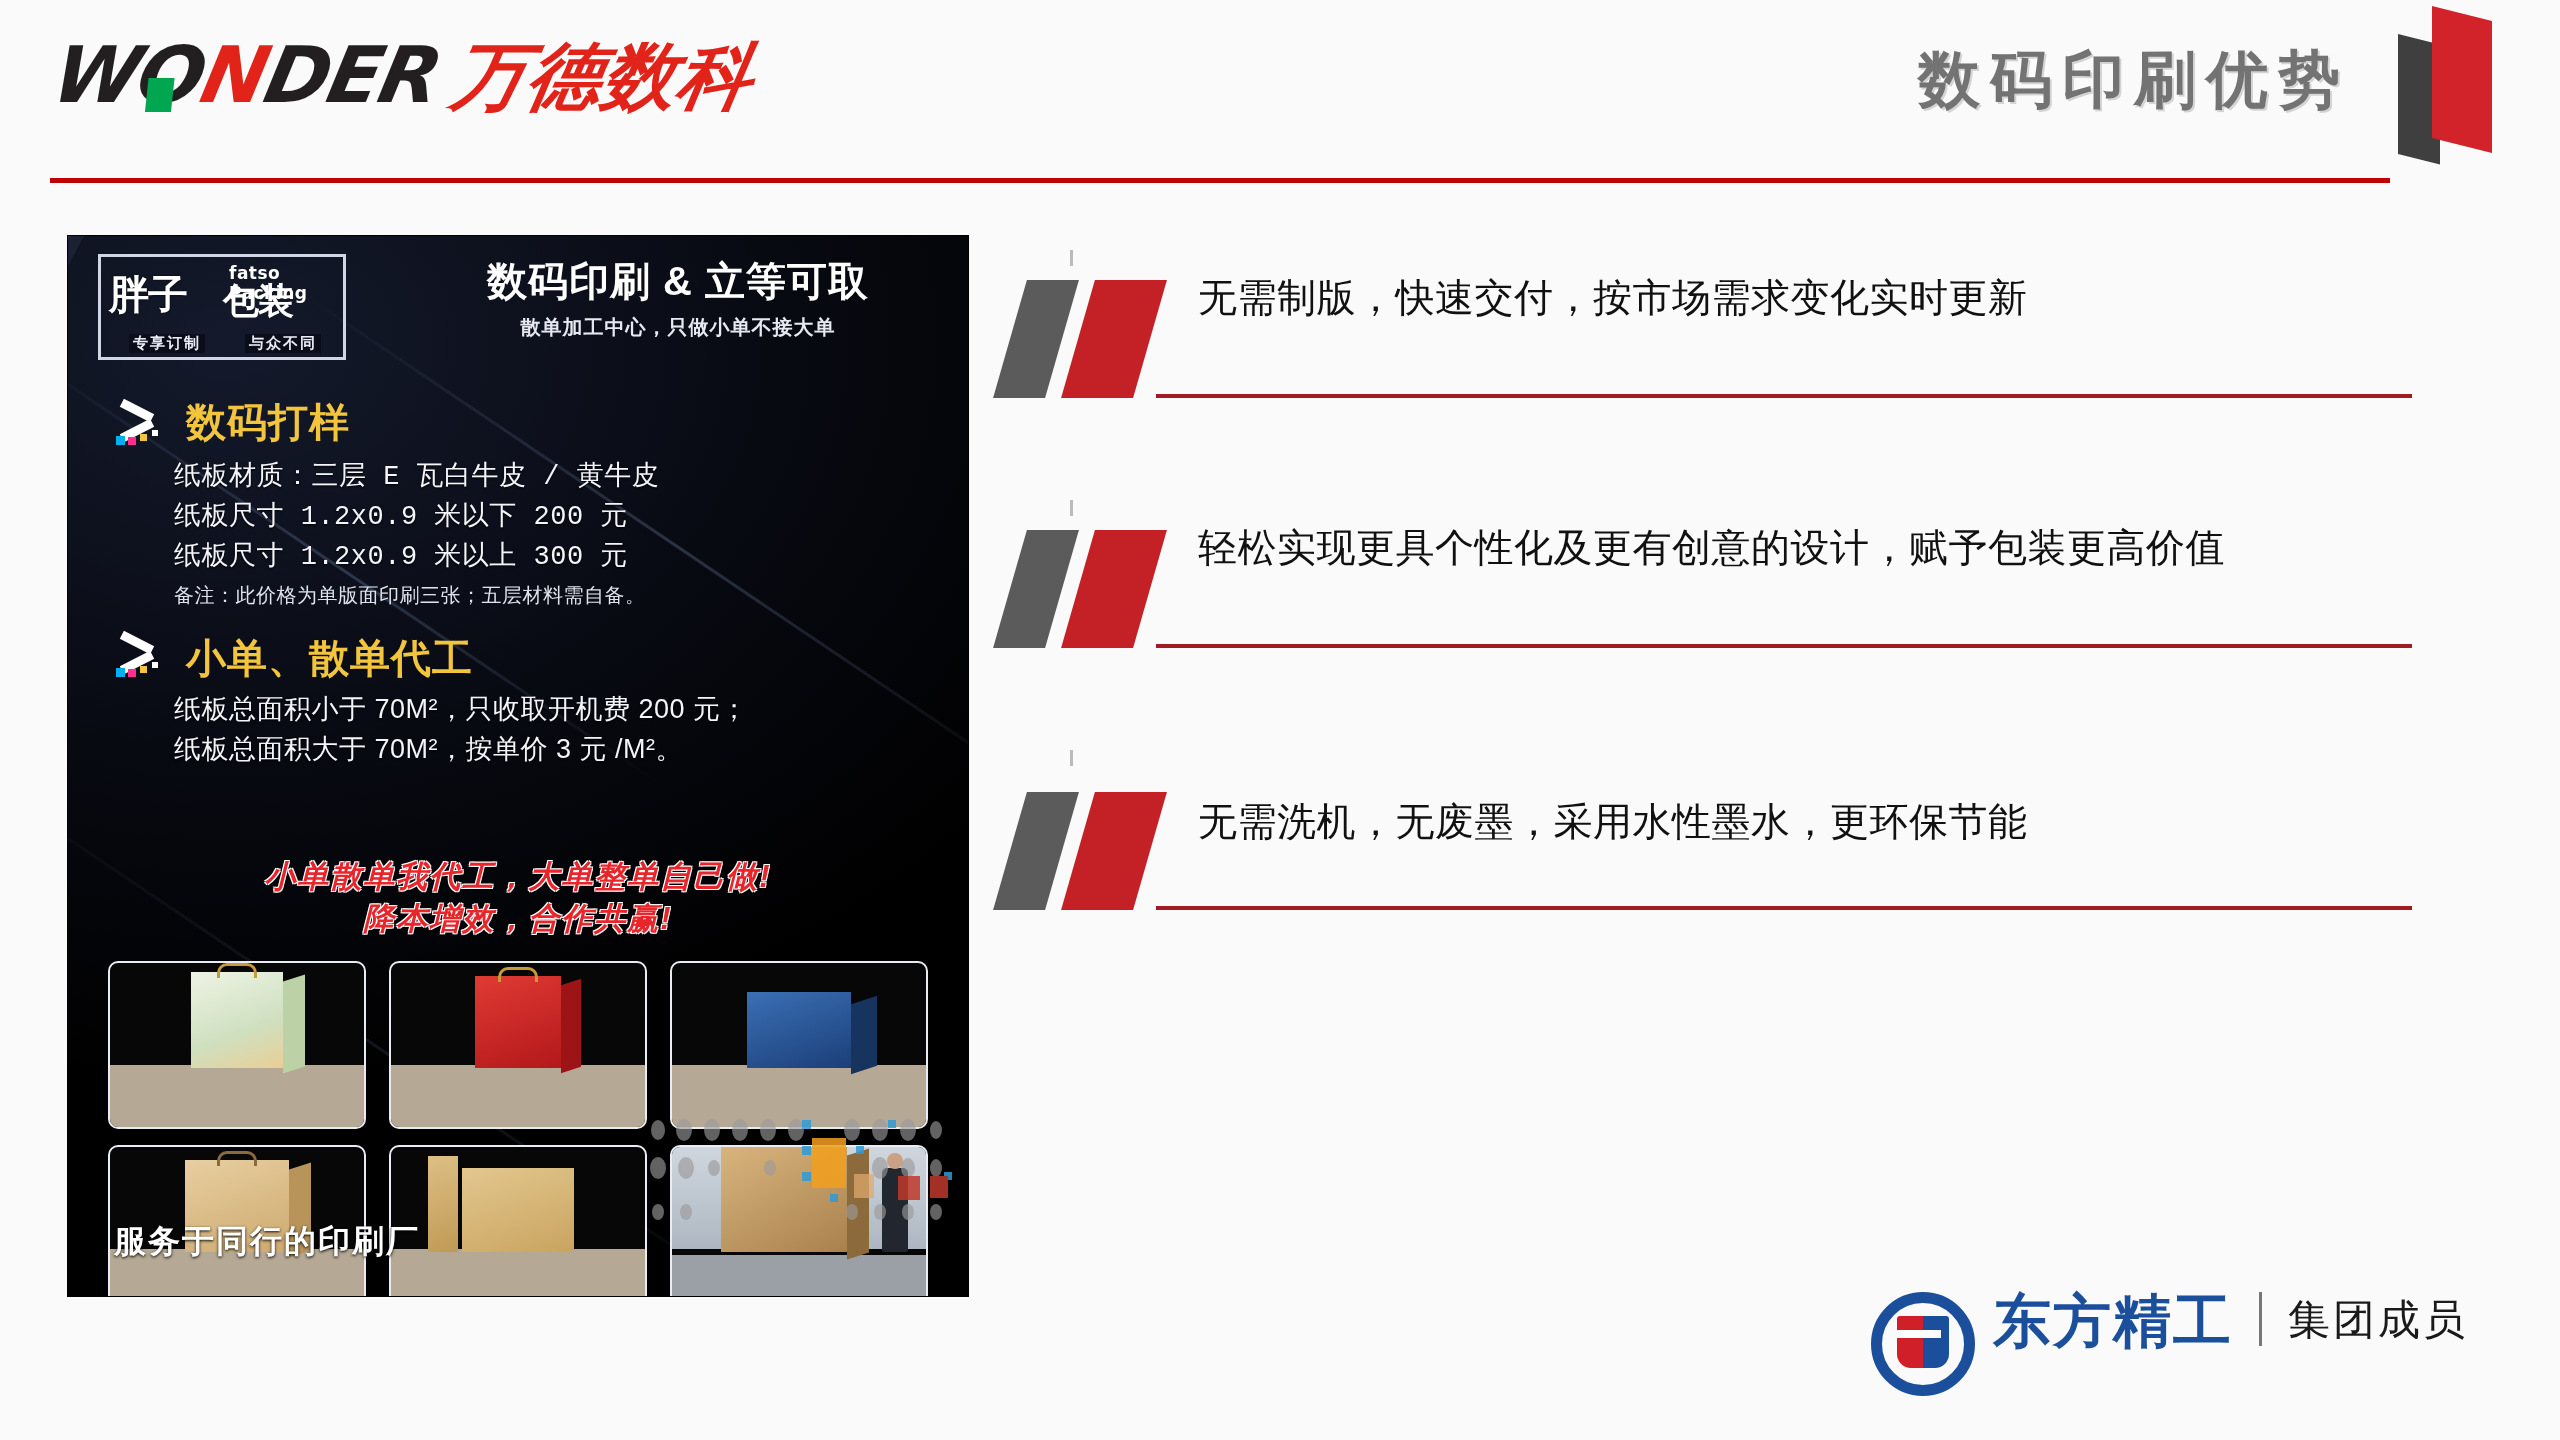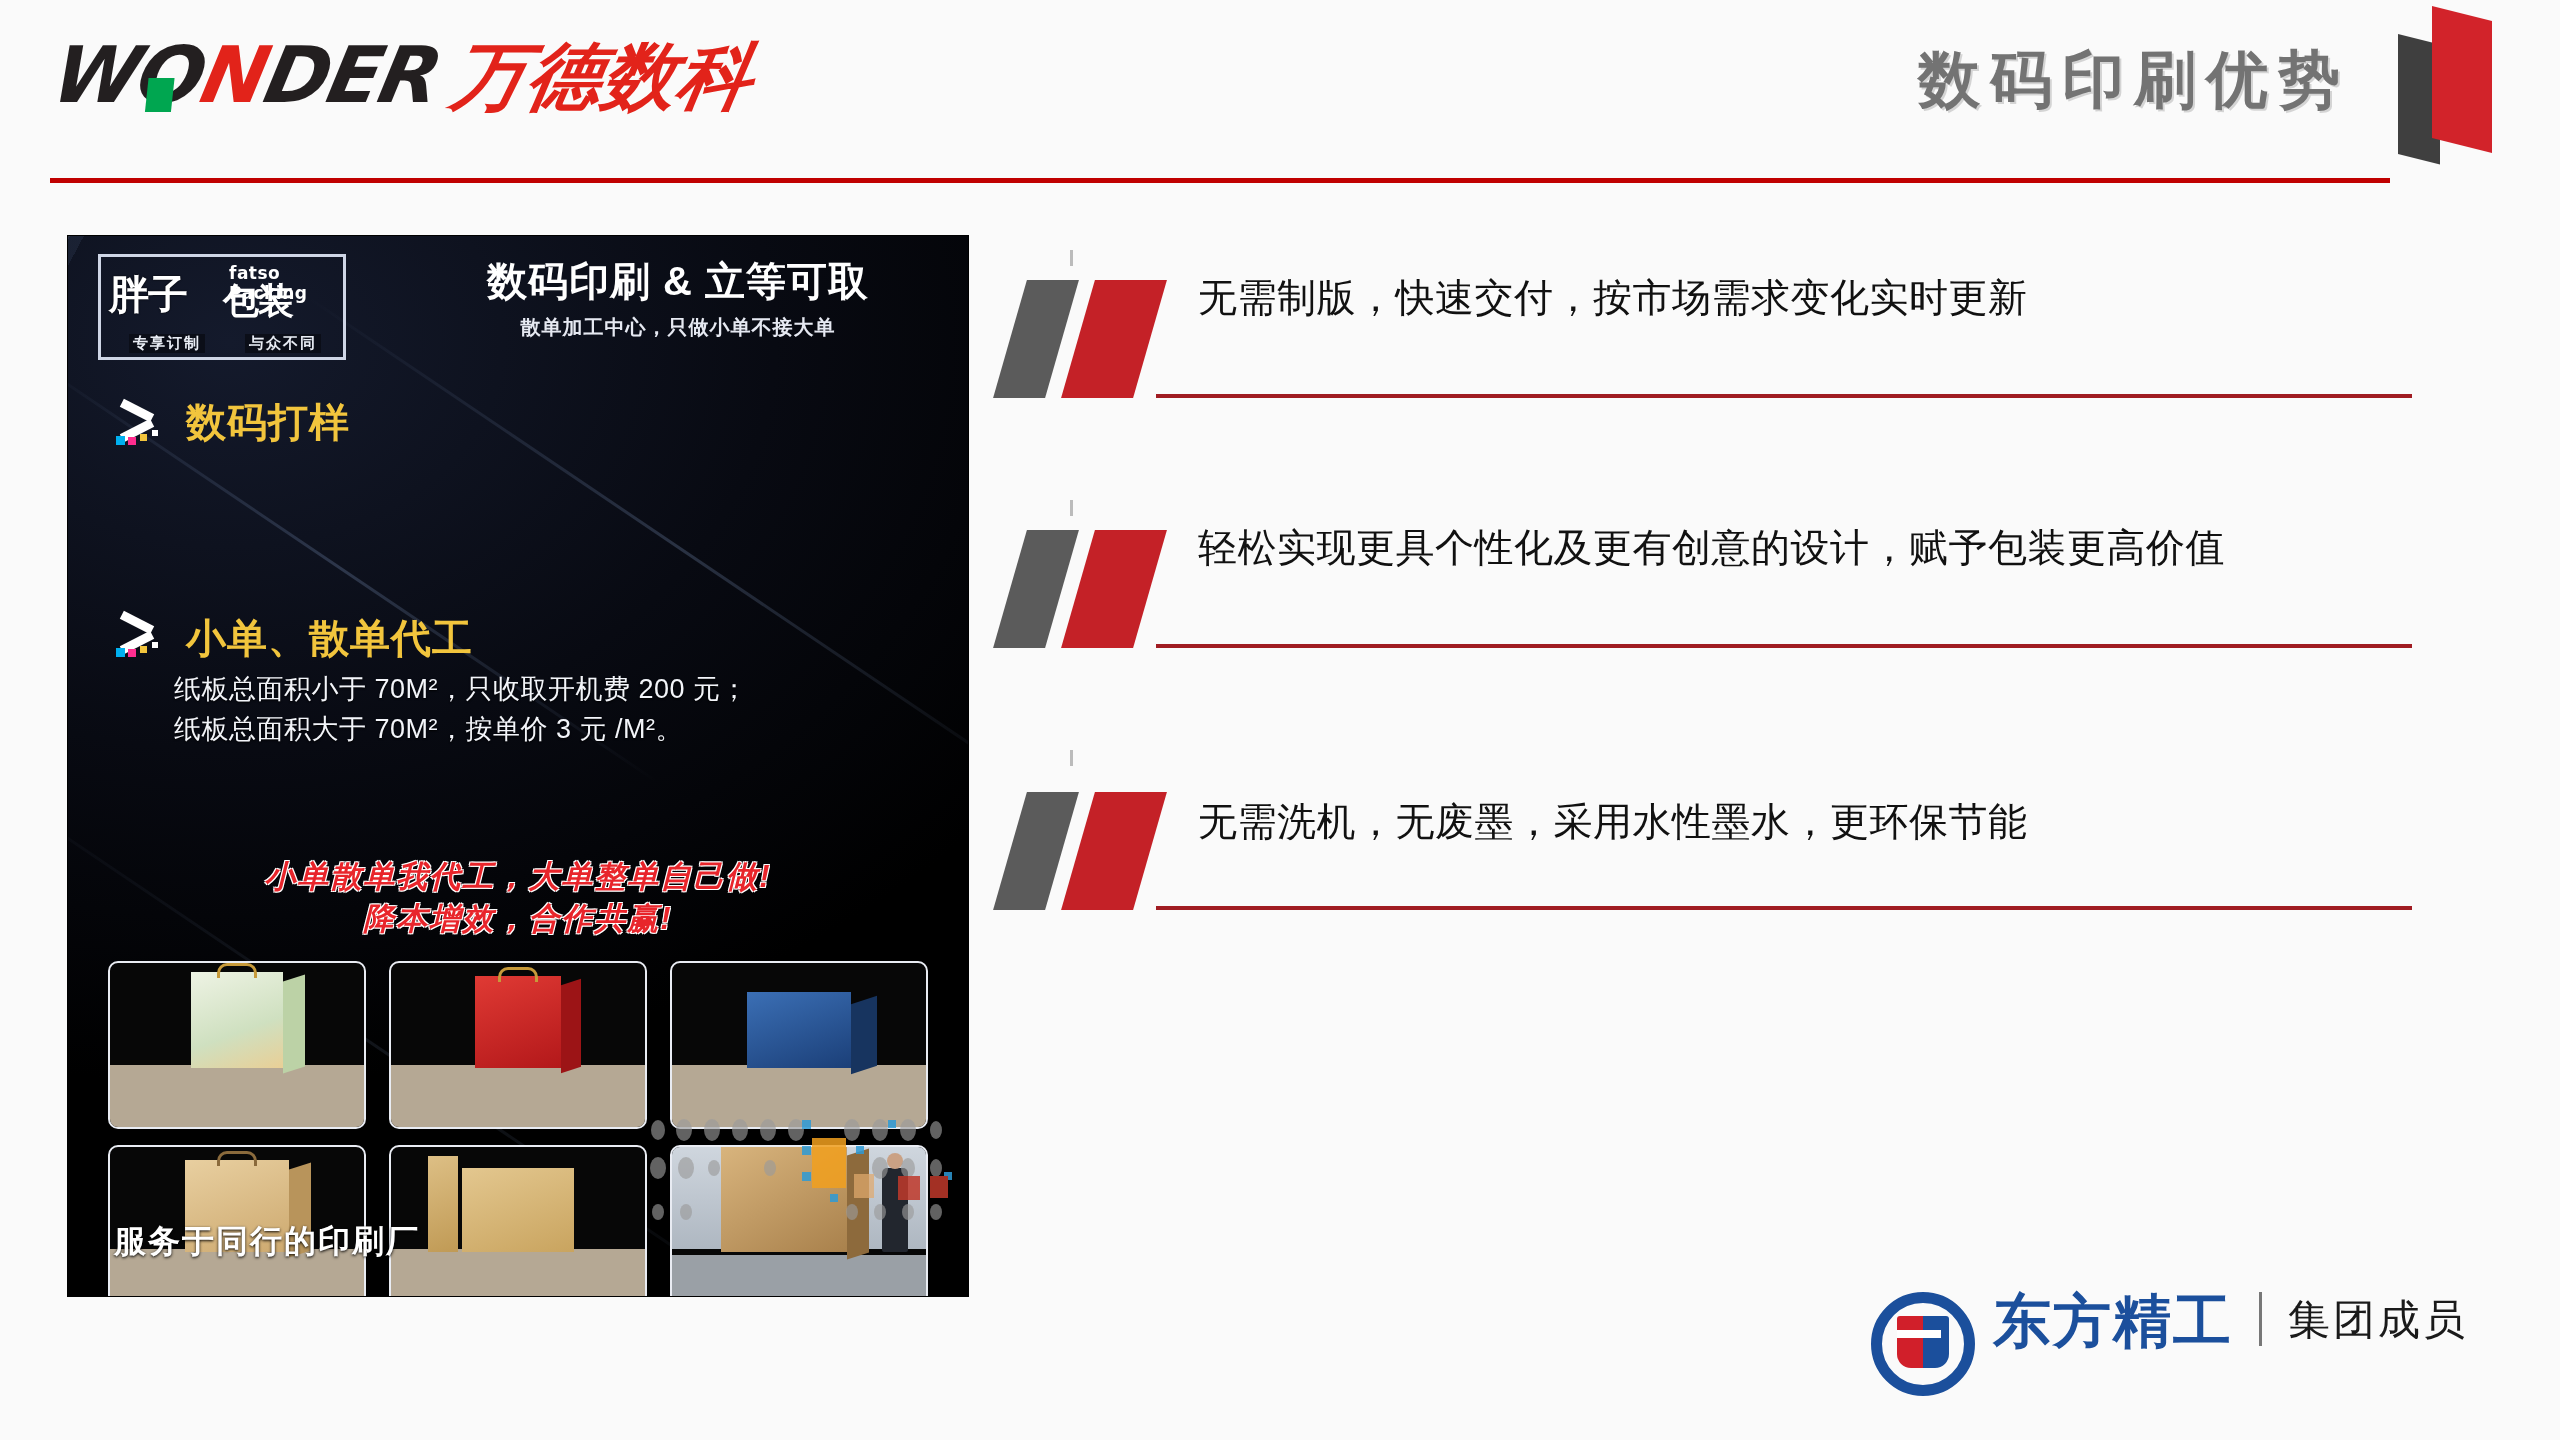--- a/index.html
+++ b/index.html
@@ -263,23 +263,29 @@
         <span class="arrow-glyph">
           <span class="ag1"></span>
             <span class="ag2"></span>
           <span class="d1"></span>
             <span class="d2"></span>
             <span class="d3"></span>
             <span class="d4"></span>
         </span>
         <span>数码打样</span>
       </div>
-    </div>
-
-    <div class="sec" style="top:380px;">
+      <div class="sec-lines">
+        <div class="sec-line">纸板材质：三层 E 瓦白牛皮 / 黄牛皮</div>
+        <div class="sec-line">纸板尺寸 1.2x0.9 米以下 200 元</div>
+        <div class="sec-line">纸板尺寸 1.2x0.9 米以上 300 元</div>
+        <div class="sec-note">备注：此价格为单版面印刷三张；五层材料需自备。</div>
+      </div>
+    </div>
+
+    <div class="sec" style="top:400px;">
       <div class="sec-title">
         <span class="arrow-glyph">
           <span class="ag1"></span>
             <span class="ag2"></span>
           <span class="d1"></span>
             <span class="d2"></span>
             <span class="d3"></span>
             <span class="d4"></span>
         </span>
         <span>小单、散单代工</span>

